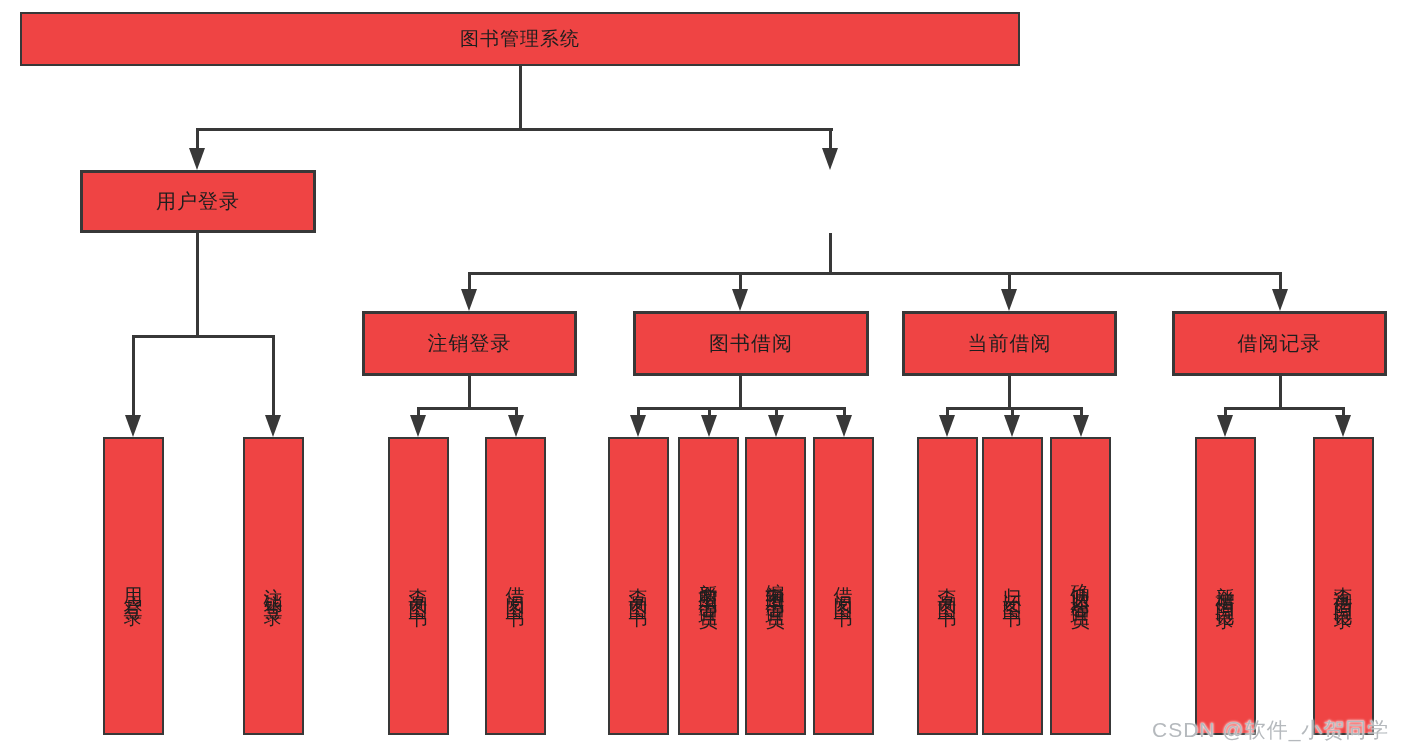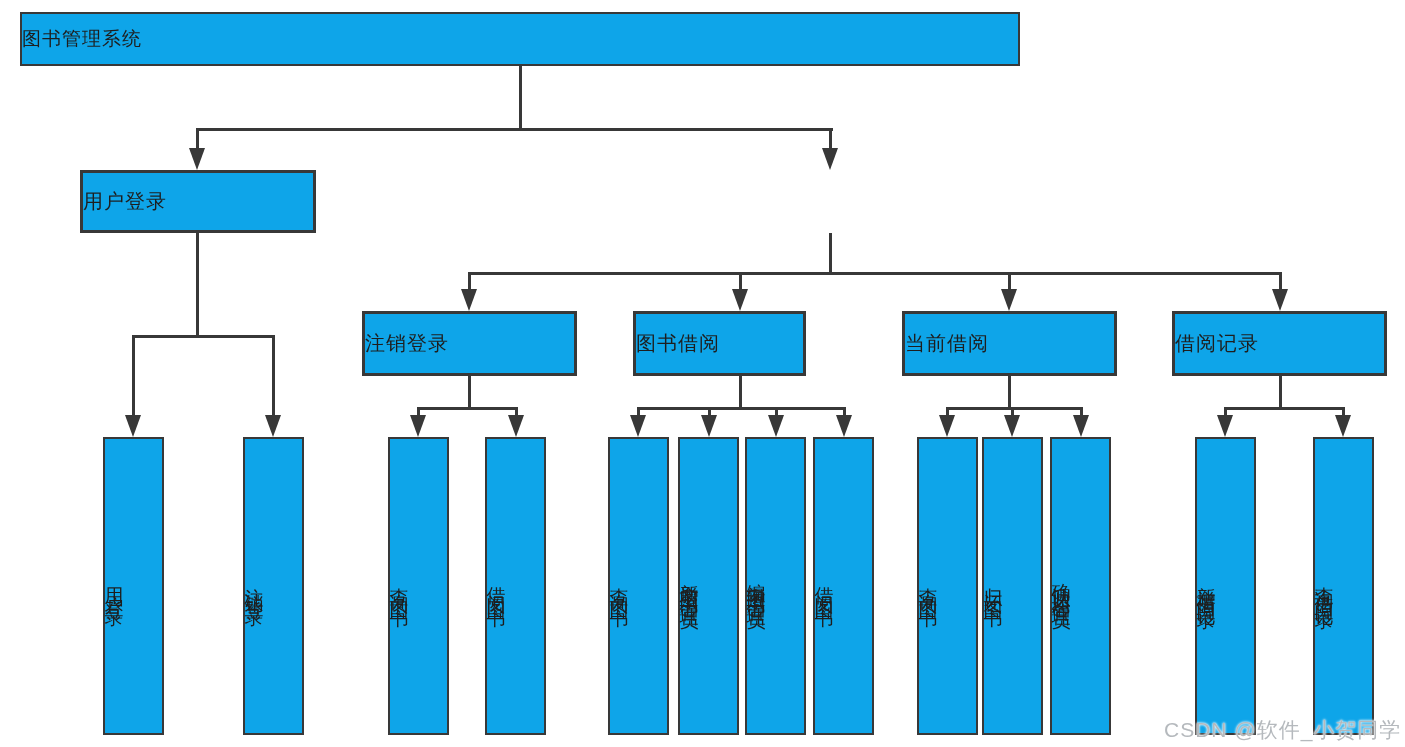--- a/index.html
+++ b/index.html
@@ -7,25 +7,26 @@
     position: relative;
     width: 1405px;
     height: 747px;
     background: #ffffff;
     overflow: hidden;
     font-family: "Liberation Sans", "DejaVu Sans", sans-serif;
     color: #1e1e1e;
   }
   .box {
     position: absolute;
-    background: #0ea5e9;
+    background: #ef4444;
     border: 3px solid #383838;
     box-sizing: border-box;
     display: flex;
     align-items: center;
+    justify-content: center;
     font-size: 20px;
     letter-spacing: 1px;
     color: #1e1e1e;
     z-index: 2;
   }
   .box.root { border-width: 2px; font-size: 19px; }
   .box.leaf { border-width: 2px; }
   .vtext {
     writing-mode: vertical-rl;
     text-orientation: mixed;
@@ -46,21 +47,20 @@
   .watermark {
     position: absolute;
     left: 1152px;
     top: 716px;
     font-size: 21px;
     color: #b5b9bd;
     letter-spacing: 1px;
     white-space: nowrap;
     z-index: 5;
     text-shadow: 0 0 2px #ffffff, 0 0 3px #ffffff;
-    margin-left: 12px;
   }
 </style>
 </head>
 <body>
 
 <div class="canvas">
 
   <div class="box root" style="left:20px; top:12px; width:1000px; height:54px;">
     <span>图书管理系统</span>
   </div>
@@ -90,21 +90,21 @@
   <div class="vline" style="left:739px; top:272px; height:19px;"></div>
   <div class="arrow" style="left:732px; top:289px;"></div>
   <div class="vline" style="left:1008px; top:272px; height:19px;"></div>
   <div class="arrow" style="left:1001px; top:289px;"></div>
   <div class="vline" style="left:1279px; top:272px; height:19px;"></div>
   <div class="arrow" style="left:1272px; top:289px;"></div>
 
   <div class="box" style="left:362px; top:311px; width:215px; height:65px;">
     <span>注销登录</span>
   </div>
-  <div class="box" style="left:633px; top:311px; width:173px; height:65px;">
+  <div class="box" style="left:633px; top:311px; width:236px; height:65px;">
     <span>图书借阅</span>
   </div>
   <div class="box" style="left:902px; top:311px; width:215px; height:65px;">
     <span>当前借阅</span>
   </div>
   <div class="box" style="left:1172px; top:311px; width:215px; height:65px;">
     <span>借阅记录</span>
   </div>
 
   <div class="vline" style="left:468px; top:376px; height:33px;"></div>

